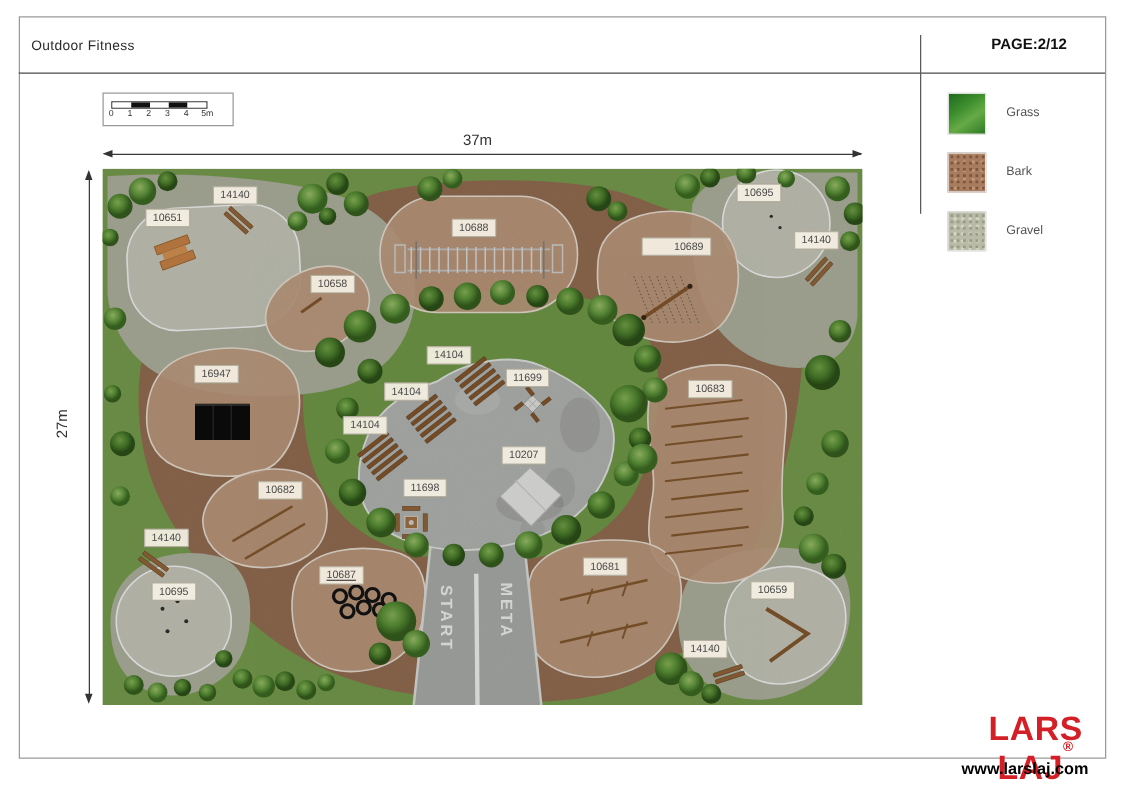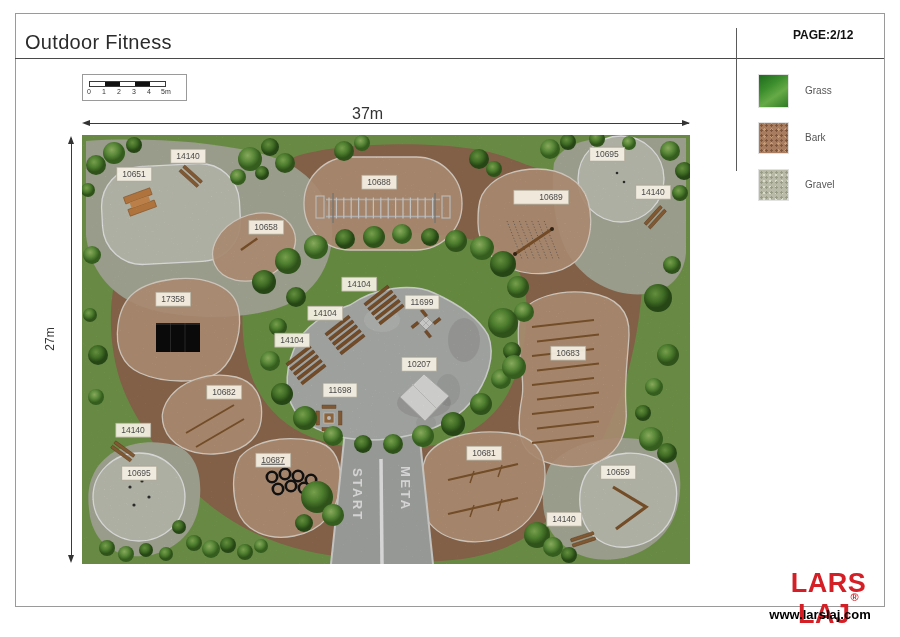--- a/index.html
+++ b/index.html
@@ -3,21 +3,21 @@
 <meta charset="utf-8">
 <style>
   html,body{margin:0;padding:0;background:#fff;}
   body{width:900px;height:637px;position:relative;overflow:hidden;
        font-family:"Liberation Sans",sans-serif;-webkit-font-smoothing:antialiased;}
   .abs{position:absolute;}
   
   #page-border{left:15px;top:13px;width:868px;height:592px;border:1px solid #9a9a9a;}
   #header-rule{left:15px;top:58px;width:869px;height:1px;background:#4a4a4a;}
   #panel-divider{left:736px;top:28px;width:1px;height:143px;background:#5a5a5a;}
-  #doc-title{left:25px;top:31px;font-size:20px;color:#2b2b2b;letter-spacing:.3px;}
+  #doc-title{left:25px;top:31px;font-size:11px;color:#2b2b2b;letter-spacing:.3px;}
   #page-num{left:793px;top:28px;font-size:12px;font-weight:bold;color:#111;}
   
   .swatch{left:758px;width:29px;border:1px solid #e2e2e2;}
   #sw-grass{top:74px;height:32px;background:linear-gradient(145deg,#1f6a1e 0%,#3c8d2d 35%,#66aa47 62%,#2e7a23 100%);}
   #sw-bark{top:122px;height:30px;background-color:#a77c5f;
      background-image:radial-gradient(#7d563c 1px,transparent 1.4px),radial-gradient(#c59a77 1px,transparent 1.4px);
      background-size:5px 5px,7px 7px;background-position:0 0,2px 3px;}
   #sw-gravel{top:169px;height:30px;background-color:#b9bba8;
      background-image:radial-gradient(#989b85 1px,transparent 1.4px),radial-gradient(#dadcca 1px,transparent 1.4px);
      background-size:5px 5px,6px 6px;background-position:0 0,2px 2px;}
@@ -32,21 +32,21 @@
   .sb-t5{transform:none;}
   
   .dim{background:#3a3a3a;}
   #dim-h{left:86px;top:123px;width:603px;height:1px;}
   #dim-v{left:71px;top:138px;width:1px;height:421px;}
   .arr{width:0;height:0;}
   #arr-l{left:82px;top:120px;border-top:3.5px solid transparent;border-bottom:3.5px solid transparent;border-right:8px solid #333;}
   #arr-r{left:682px;top:120px;border-top:3.5px solid transparent;border-bottom:3.5px solid transparent;border-left:8px solid #333;}
   #arr-u{left:68px;top:136px;border-left:3.5px solid transparent;border-right:3.5px solid transparent;border-bottom:8px solid #333;}
   #arr-d{left:68px;top:555px;border-left:3.5px solid transparent;border-right:3.5px solid transparent;border-top:8px solid #333;}
-  #dim-w-label{left:352px;top:105px;width:60px;font-size:16px;color:#333;}
+  #dim-w-label{left:352px;top:105px;width:60px;text-align:center;font-size:12px;color:#333;}
   #dim-h-label{left:38px;top:332px;font-size:12px;color:#333;transform:rotate(-90deg);transform-origin:center;}
   
   #plan{left:82px;top:135px;width:608px;height:429px;}
   #plan svg{position:absolute;left:0;top:0;}
   #plan-labels{position:absolute;left:0;top:0;width:608px;height:429px;pointer-events:none;}
   .eq-label{position:absolute;transform:translate(-50%,-50%);background:rgba(245,240,227,.93);
     border:1px solid rgba(150,145,128,.65);color:#4a4a4a;font-size:8.5px;line-height:1;
     padding:2px 5px;border-radius:1px;white-space:nowrap;}
   
   #brand{left:757px;top:568px;font-size:27px;font-weight:bold;color:#d51f26;letter-spacing:.5px;text-align:center;}
@@ -402,25 +402,25 @@
     <rect width="608" height="429" fill="#6b6b5a" filter="url(#grain)" opacity=".16"></rect>
   </svg>
   <div id="plan-labels">
       <div class="eq-label" style="left: 106px; top: 21px;">14140</div>
       <div class="eq-label" style="left: 52px; top: 39px;">10651</div>
       <div class="eq-label" style="left: 297px; top: 47px;">10688</div>
       <div class="eq-label" style="left: 525px; top: 19px;">10695</div>
       <div class="eq-label" style="left: 571px; top: 57px;">14140</div>
       <div class="eq-label" style="left: 459px; top: 62px; padding-left: 25px;">10689</div>
       <div class="eq-label" style="left: 184px; top: 92px;">10658</div>
-      <div class="eq-label" style="left: 91px; top: 164px;">17358</div>
+      <div class="eq-label" style="left: 91px; top: 164px;">16947</div>
       <div class="eq-label" style="left: 277px; top: 149px;">14104</div>
       <div class="eq-label" style="left: 340px; top: 167px;">11699</div>
       <div class="eq-label" style="left: 243px; top: 178px;">14104</div>
-      <div class="eq-label" style="left: 486px; top: 176px; margin-top: 42px;">10683</div>
+      <div class="eq-label" style="left: 486px; top: 176px;">10683</div>
       <div class="eq-label" style="left: 210px; top: 205px;">14104</div>
       <div class="eq-label" style="left: 337px; top: 229px;">10207</div>
       <div class="eq-label" style="left: 258px; top: 255px;">11698</div>
       <div class="eq-label" style="left: 142px; top: 257px;">10682</div>
       <div class="eq-label" style="left: 51px; top: 295px;">14140</div>
       <div class="eq-label" style="left: 57px; top: 338px;">10695</div>
       <div class="eq-label" style="left: 191px; top: 325px; text-decoration: underline;">10687</div>
       <div class="eq-label" style="left: 402px; top: 318px;">10681</div>
       <div class="eq-label" style="left: 536px; top: 337px;">10659</div>
       <div class="eq-label" style="left: 482px; top: 384px;">14140</div>

